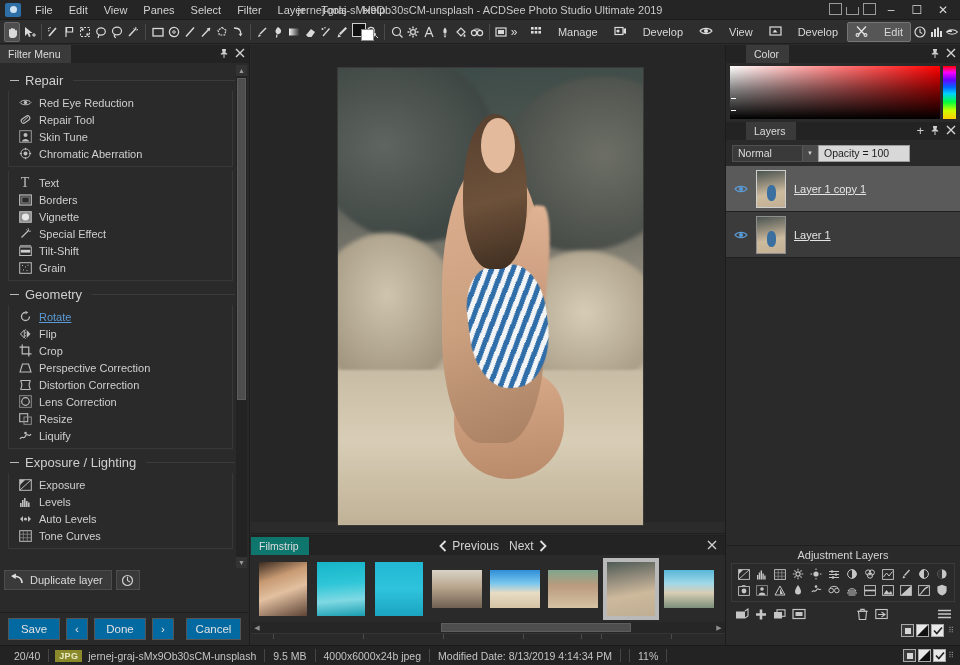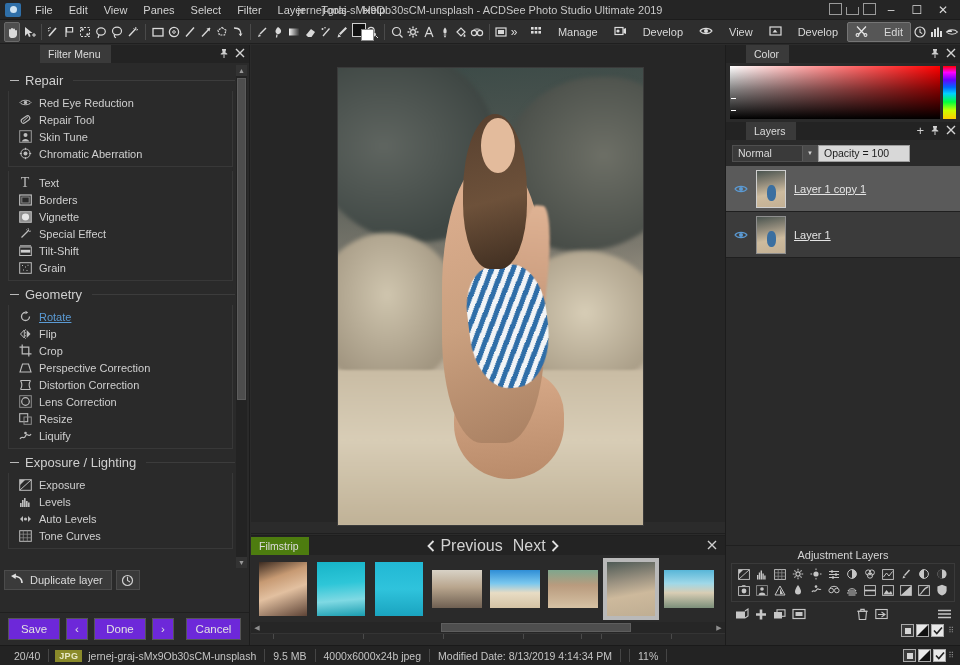--- a/index.html
+++ b/index.html
@@ -57,21 +57,21 @@
   .modebtn.sel { background:#565656; border:1px solid #757575; }
   .swatch-group { position:relative; width:26px; height:20px; margin:0 2px; }
   .sw-fore { position:absolute; left:0; top:1px; width:14px; height:14px; background:#111; border:1px solid #cfcfcf; }
   .sw-back { position:absolute; left:9px; top:7px; width:13px; height:12px; background:#fff; border:1px solid #8a8a8a; }
 
   
   #leftpanel {
     position:absolute; left:0; top:45px; width:250px; bottom:53px;
     background:#2a2a2a; border-right:1px solid #1c1c1c;
   }
-  .ptabrow { height:18px; background:#232323; display:flex; align-items:center; position:relative;margin-left:40px; }
+  .ptabrow { height:18px; background:#232323; display:flex; align-items:center; position:relative; }
   .ptab {
     background:#3a3a3a; color:#dcdcdc; font-size:10.5px; padding:3px 10px 3px 8px;
     height:18px; line-height:12px;
   }
   .ptools { margin-left:auto; display:flex; align-items:center; padding-right:4px; gap:6px; }
   .pico { color:#cfcfcf; font-size:11px; line-height:1; }
 
   #filterScroll {
     position:absolute; top:18px; left:0; right:0; bottom:42px;
     overflow:hidden; padding: 4px 14px 0 6px;
@@ -117,21 +117,21 @@
     display:flex; align-items:center; justify-content:center; color:#d0d0d0;
   }
 
   
   #actionbar {
     position:absolute; left:0; bottom:20px; width:250px; height:33px;
     background:#2a2a2a; border-right:1px solid #1c1c1c; border-top:1px solid #1f1f1f;
     display:flex; align-items:center; padding:0 8px; gap:6px;
   }
   .abtn {
-    background:#6d28d9; border:1px solid #555; color:#e2e2e2; font-size:11.5px;
+    background:#0369a1; border:1px solid #555; color:#e2e2e2; font-size:11.5px;
     height:22px; display:flex; align-items:center; justify-content:center;
     padding:0 12px; min-width:52px;
   }
   .abtn.sq { min-width:22px; padding:0; width:22px; }
 
   
   #canvasarea {
     position:absolute; left:251px; top:45px; right:235px; bottom:143px;
     background:#262626;
   }
@@ -200,23 +200,23 @@
   .zval { font-size:10.5px; color:#d4d4d4; min-width:26px; text-align:right; }
   .zbox { width:19px; height:17px; background:#3a3a3a; border:1px solid #4f4f4f;
           display:flex; align-items:center; justify-content:center;}
 
   
   #filmstrip {
     position:absolute; left:251px; right:235px; bottom:20px; height:110px;
     background:#2a2a2a; border-top:1px solid #1f1f1f;
   }
   #fstabs { height:19px; background:#232323; display:flex; align-items:center; position:relative;}
-  #fstabs .ptab { background:#4d7c0f; }
+  #fstabs .ptab { background:#0f766e; }
   .navgroup { position:absolute; left:0; right:0; display:flex; justify-content:center;
-    align-items:center; gap:10px; font-size:16px; color:#d2d2d2;margin-left:10px; }
+    align-items:center; gap:10px; font-size:12px; color:#d2d2d2;margin-left:10px; }
   .navgroup span { display:flex; align-items:center; gap:3px; }
   .fsclose { margin-left:auto; padding-right:8px; color:#cfcfcf; font-size:11px; z-index:2;}
   #thumbrow {
     position:absolute; top:19px; left:0; right:0; height:68px;
     display:flex; align-items:center; gap:2px; padding:0 4px; background:#2a2a2a;
   }
   .thumb {
     width:56px; height:62px; display:flex; align-items:center; justify-content:center;
     flex:none; background:#2a2a2a;
   }

